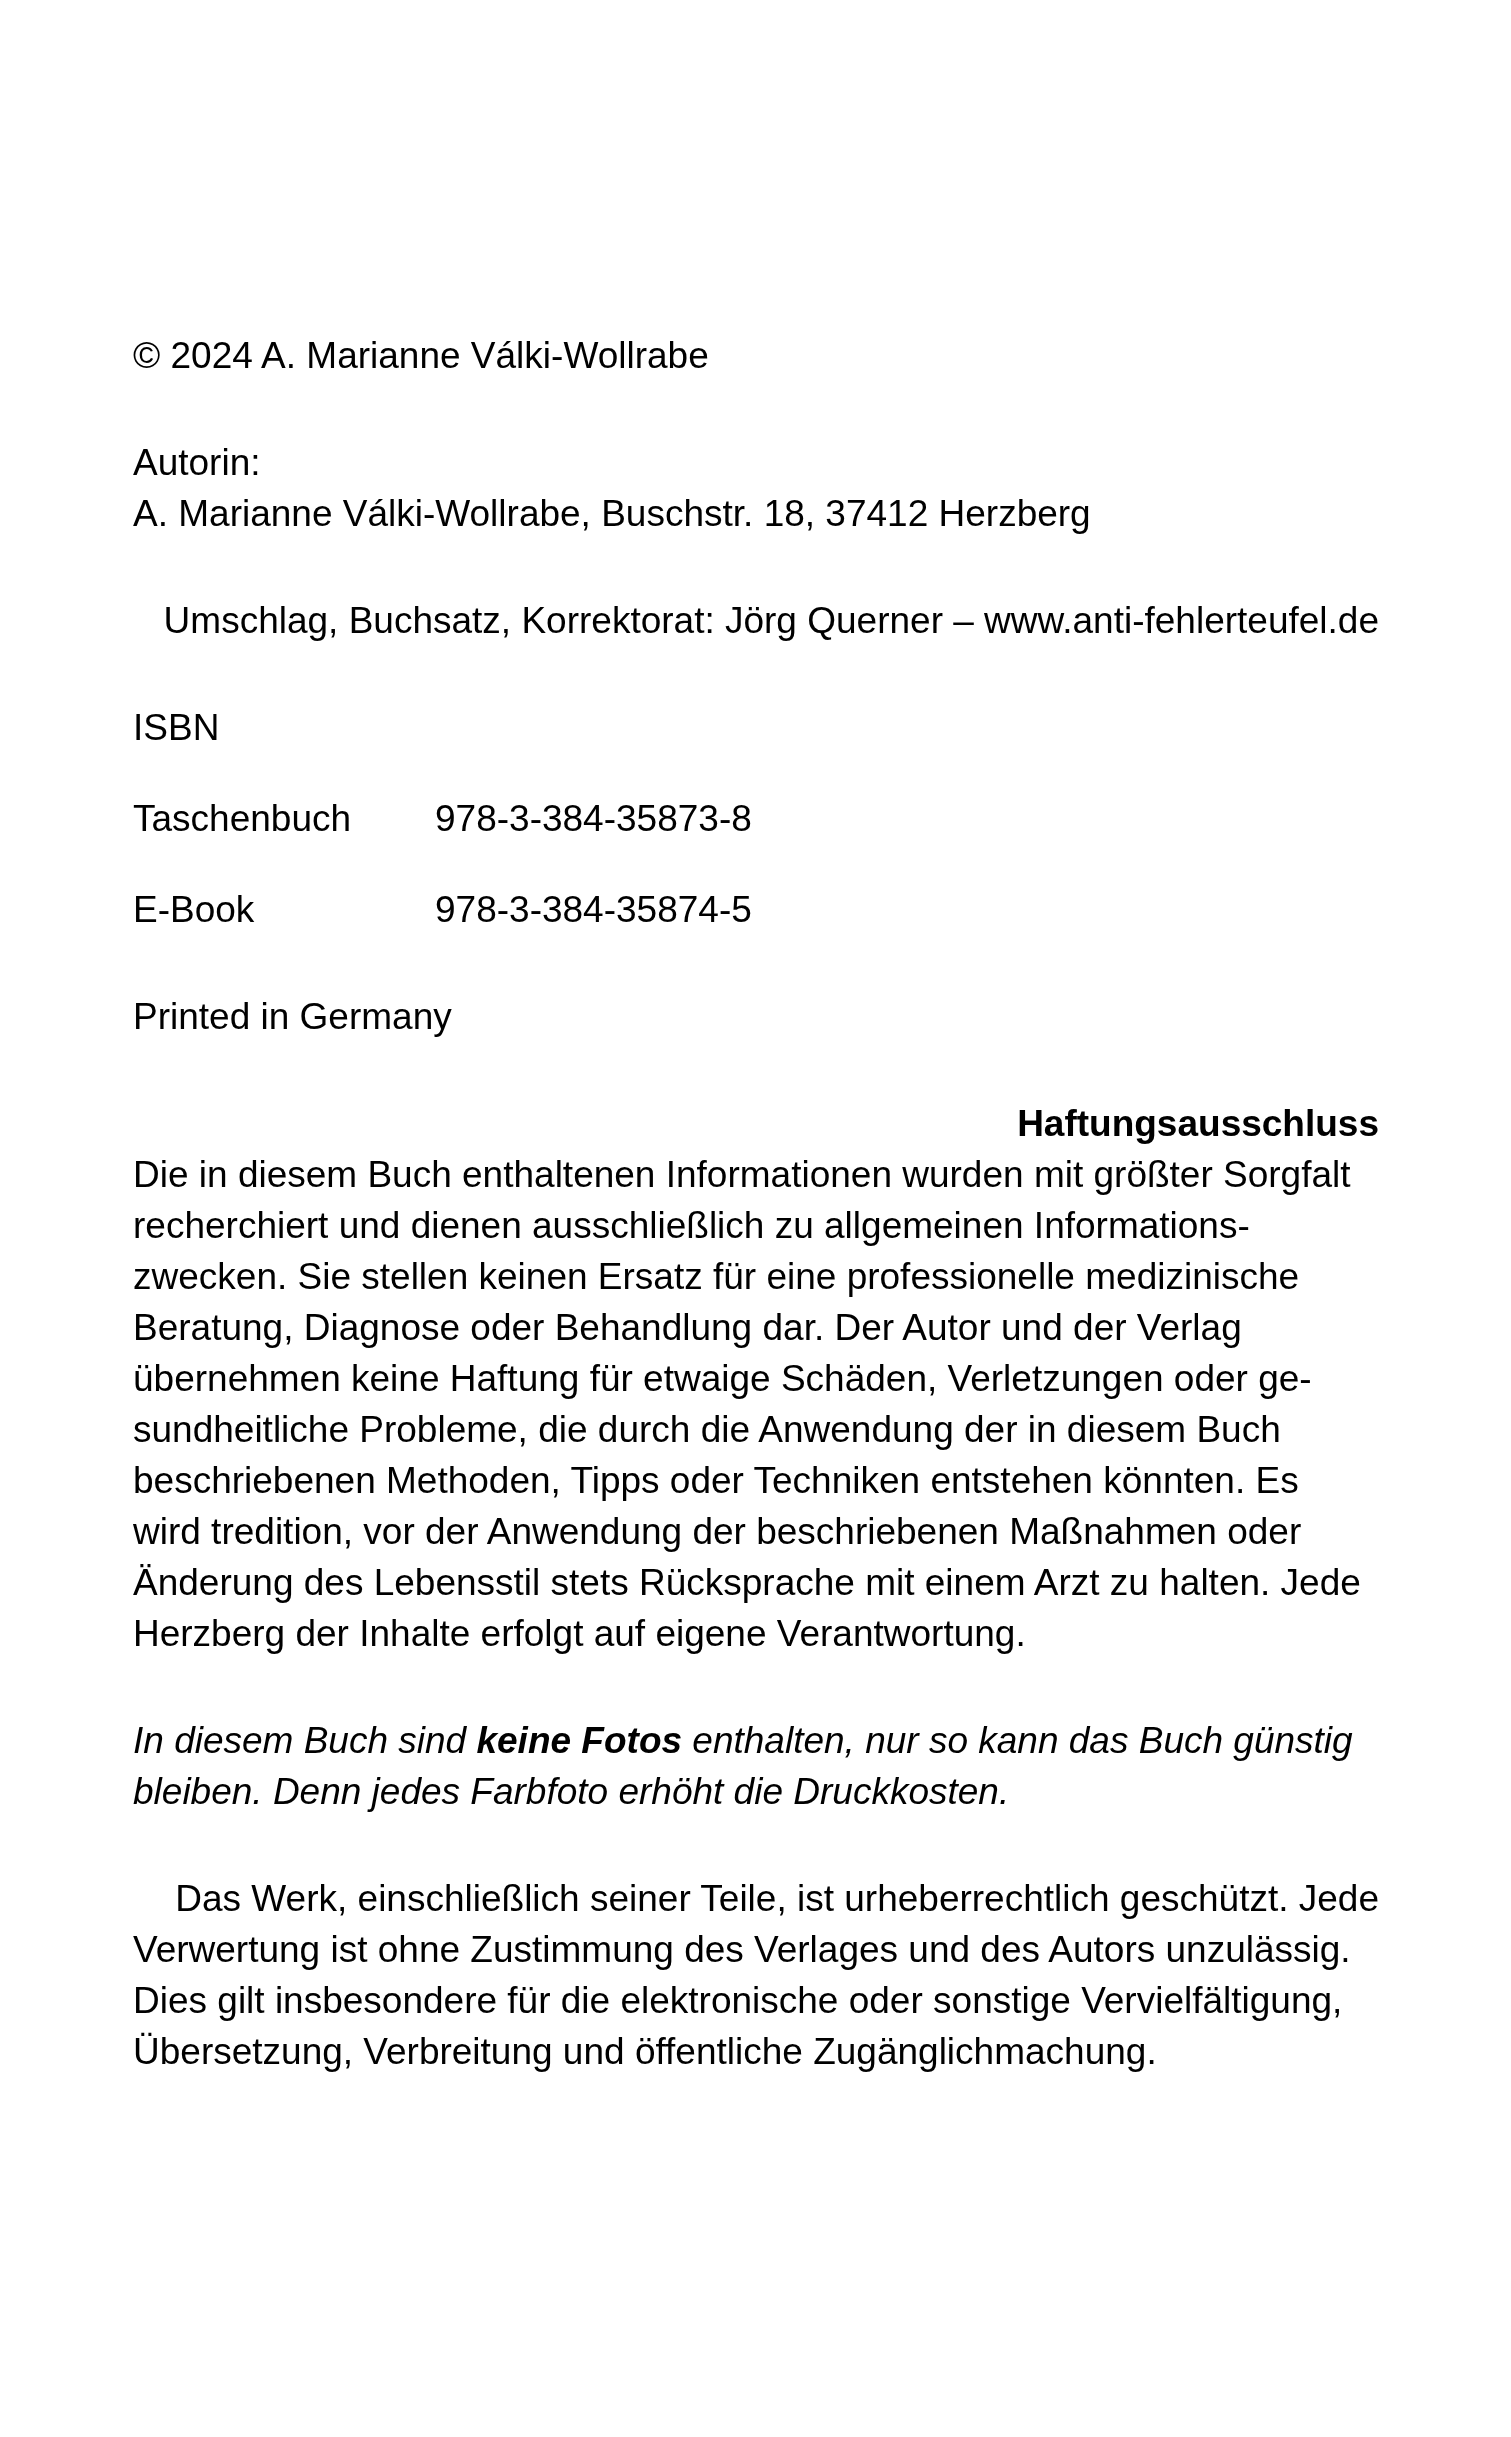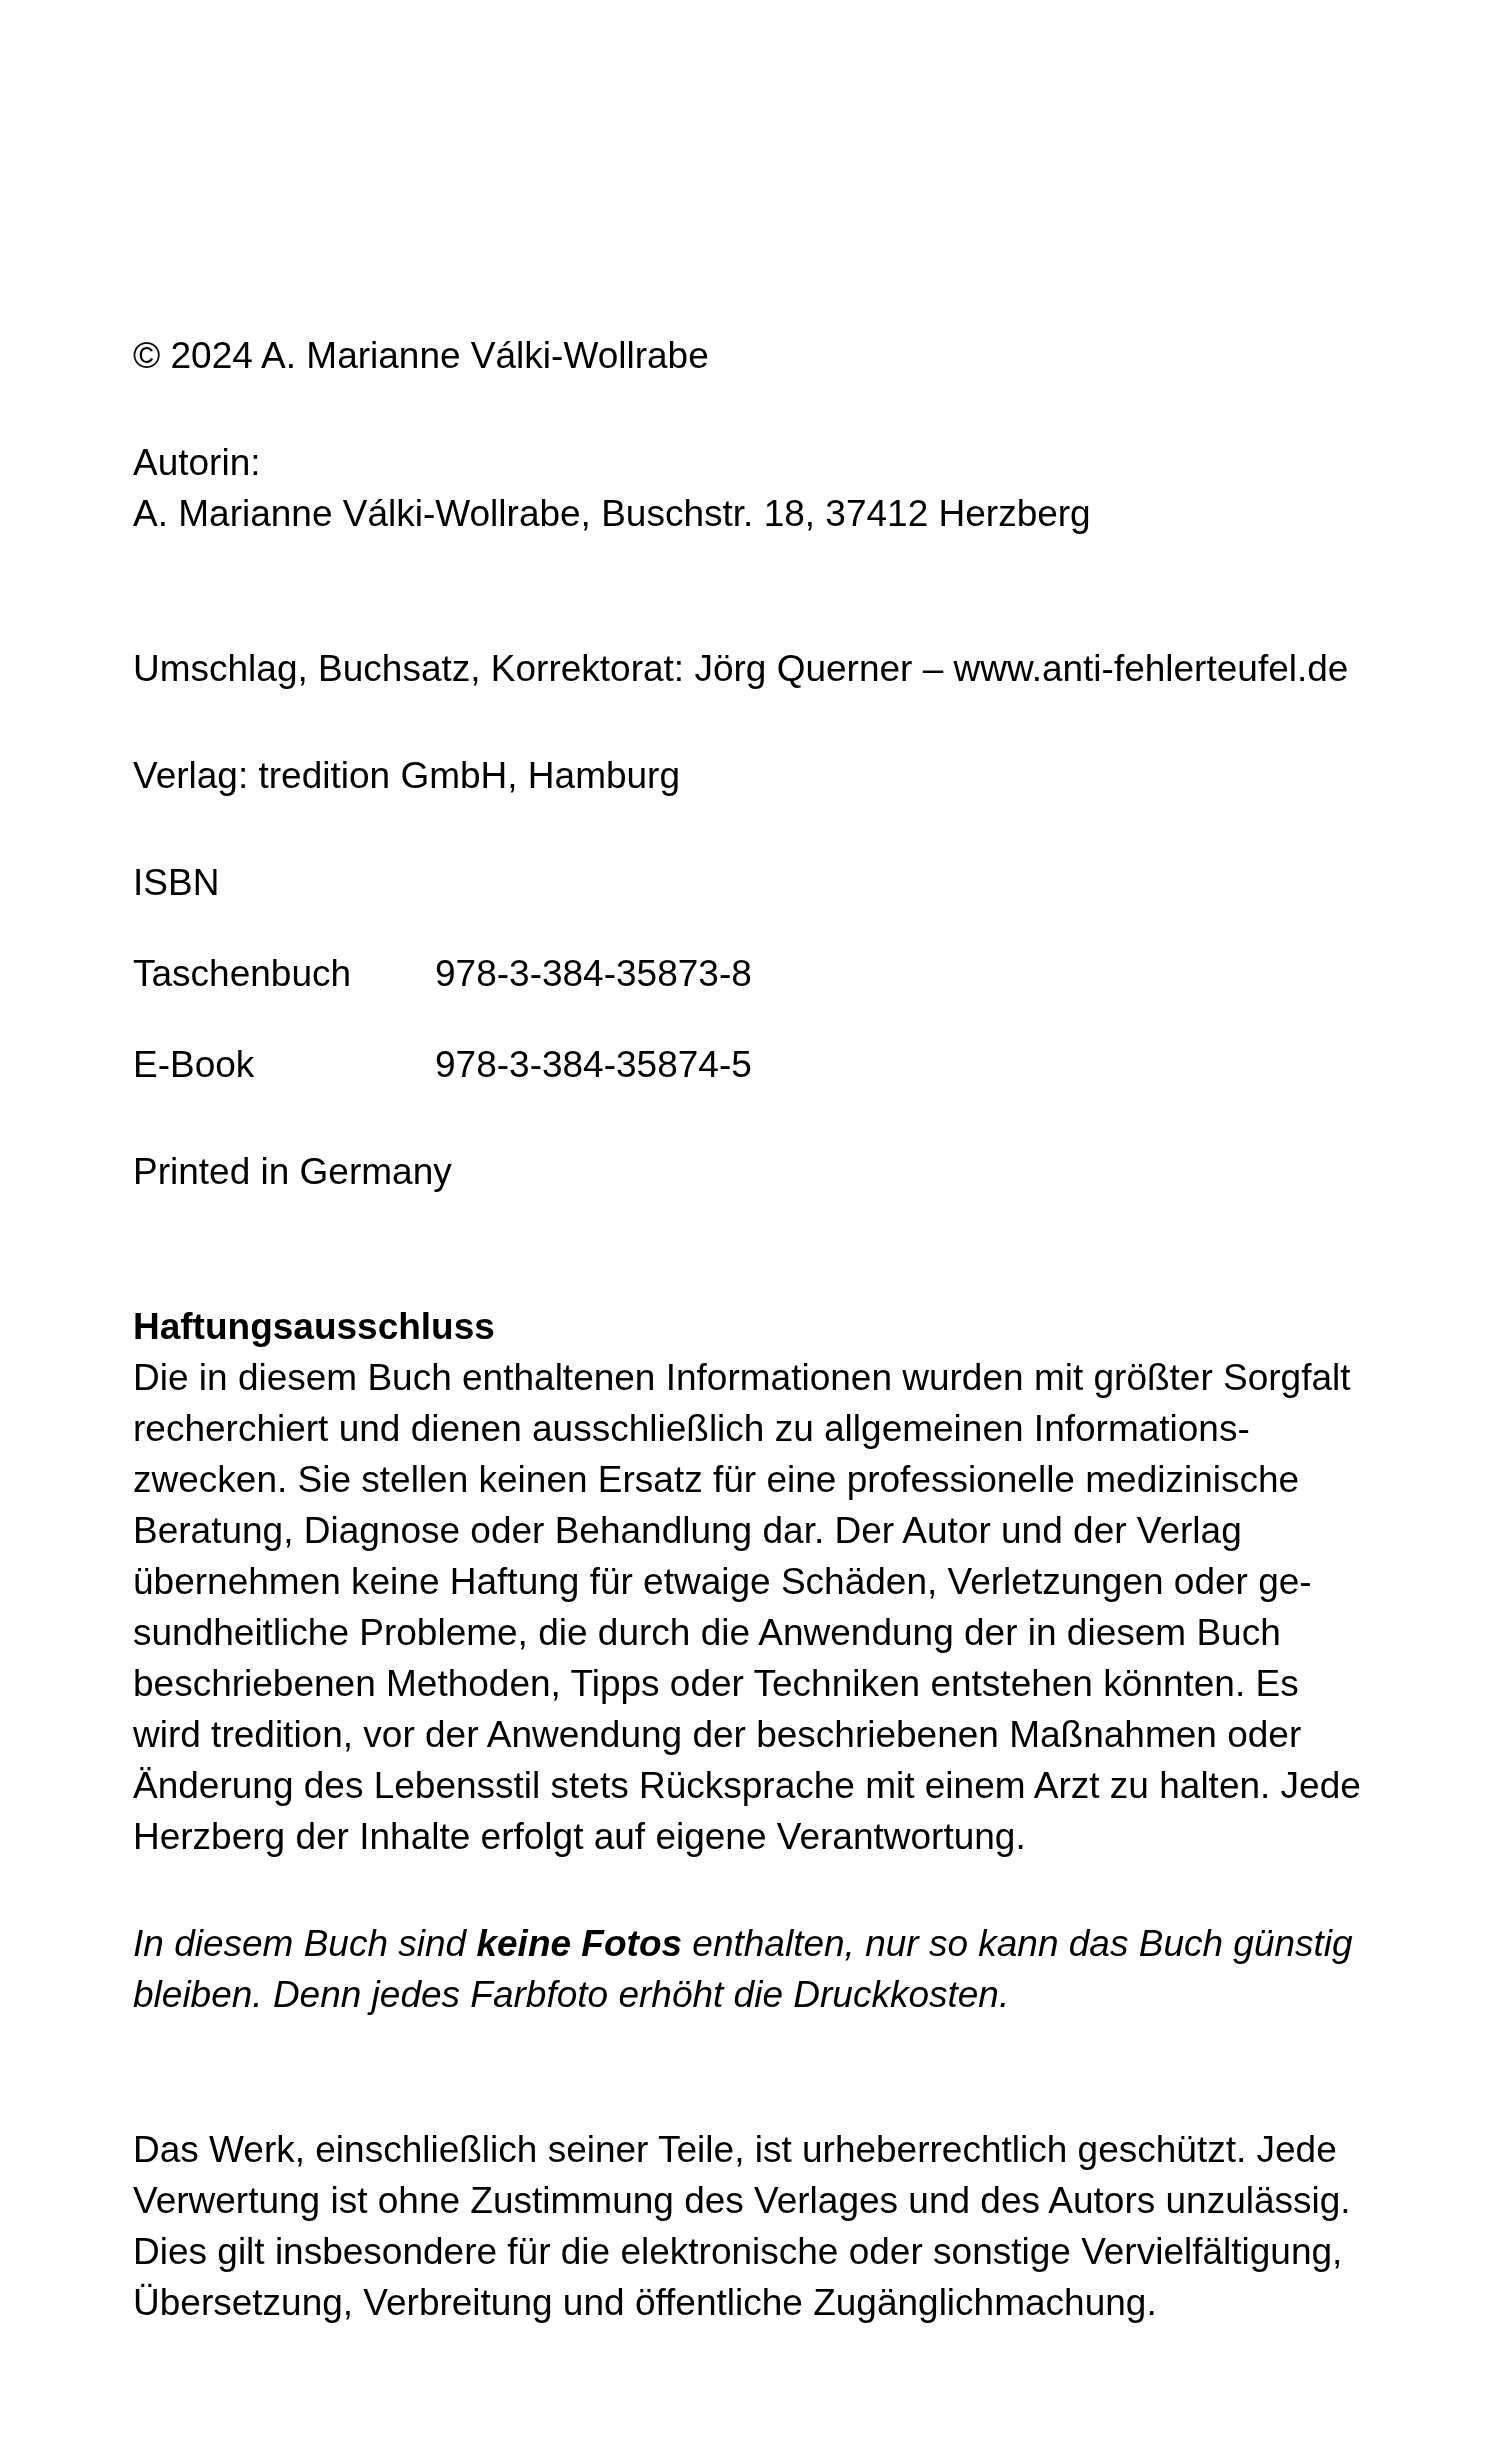--- a/index.html
+++ b/index.html
@@ -22,21 +22,21 @@
     font-family: "Liberation Sans", "DejaVu Sans", sans-serif;
     font-size: 37px;
     line-height: 51px;
     box-sizing: border-box;
     padding: 330px 133px 0 133px;
   }
   .line {
     white-space: nowrap;
   }
   .mt-1 { margin-top: 56px; }   
-  .mt-2 { margin-top: 104px; }   
+  .mt-2 { margin-top: 56px; text-align: right; }   
   .bold { font-weight: 700; }
   .italic { font-style: italic; }
   .italic .bold { font-weight: 700; }
   .isbn-format {
     display: inline-block;
     width: 302px;
     margin-top: 40px;
   }
 </style>
 </head>
@@ -44,21 +44,20 @@
 
 <div class="page">
 
   <div class="line">© 2024 A. Marianne Válki-Wollrabe</div>
 
   <div class="line mt-1">Autorin:</div>
   <div class="line">A. Marianne Válki-Wollrabe, Buschstr. 18, 37412 Herzberg</div>
 
   <div class="line mt-2"><span>Umschlag, Buchsatz, Korrektorat: Jörg Querner – </span><span>www.anti-fehlerteufel.de</span></div>
 
-  <div class="line mt-1">Verlag: tredition GmbH, Hamburg</div>
 
   <div class="line mt-1">ISBN</div>
   <div class="line"><span class="isbn-format">Taschenbuch</span><span>978-3-384-35873-8</span></div>
   <div class="line"><span class="isbn-format">E-Book</span><span>978-3-384-35874-5</span></div>
 
   <div class="line mt-1">Printed in Germany</div>
 
   <div class="line bold mt-2">Haftungsausschluss</div>
   <div class="line">Die in diesem Buch enthaltenen Informationen wurden mit größter Sorgfalt</div>
   <div class="line">recherchiert und dienen ausschließlich zu allgemeinen Informations-</div>

